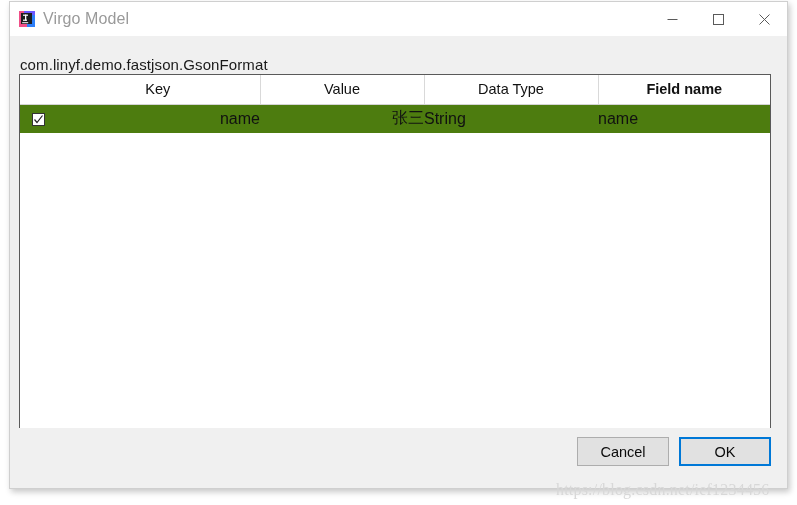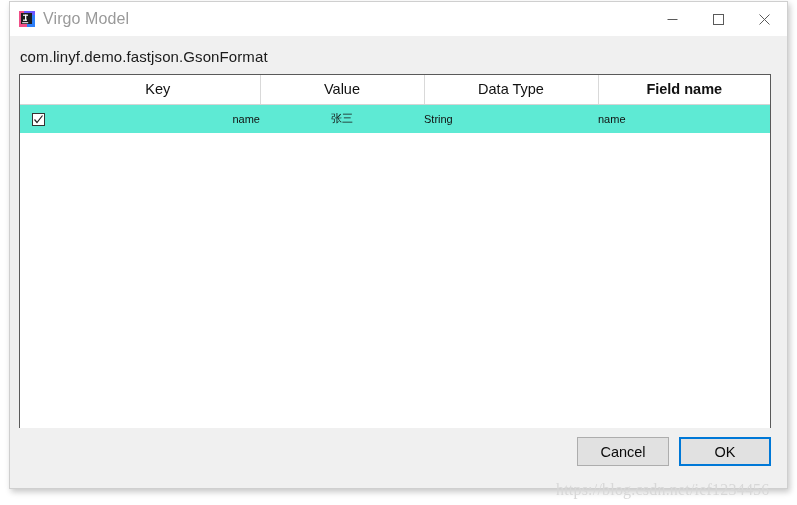--- a/index.html
+++ b/index.html
@@ -72,21 +72,21 @@
   
   .content {
     flex: 1;
     background: #f0f0f0;
     position: relative;
     padding: 0;
   }
   .class-name {
     position: absolute;
     left: 10px;
-    top: 12px;
+    top: 20px;
     font-size: 15px;
     color: #1a1a1a;
     letter-spacing: .1px;
     white-space: nowrap;
   }
 
   
   .table-wrap {
     position: absolute;
     left: 9px;
@@ -115,31 +115,31 @@
     padding: 0;
     box-sizing: border-box;
   }
   table.grid thead th.col-check {
     border-right: none;
   }
   table.grid thead th:last-child { border-right: none; font-weight: bold; }
 
   table.grid tbody td {
     height: 29px;
-    font-size: 11px;
+    font-size: 16px;
     color: #111111;
     padding: 0;
     border: none;
-    background: #5eead4;
+    background: #4d7c0f;
     vertical-align: middle;
     box-sizing: border-box;
   }
   td.cell-check { text-align: center; }
   td.cell-key   { text-align: right;  padding-right: 1px; }
-  td.cell-value { text-align: center;   padding-left: 2px; }
+  td.cell-value { text-align: right;   padding-left: 2px; }
   td.cell-type  { text-align: left;   padding-left: 5px; margin-left: 12px; }
   td.cell-field { text-align: left;   padding-left: 5px; }
 
   .chk {
     width: 13px;
     height: 13px;
     border: 1px solid #333333;
     background: #ffffff;
     display: inline-block;
     position: relative;

